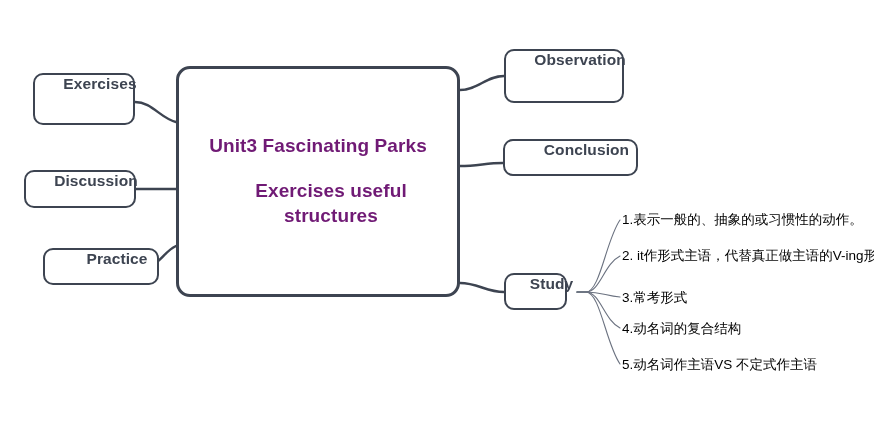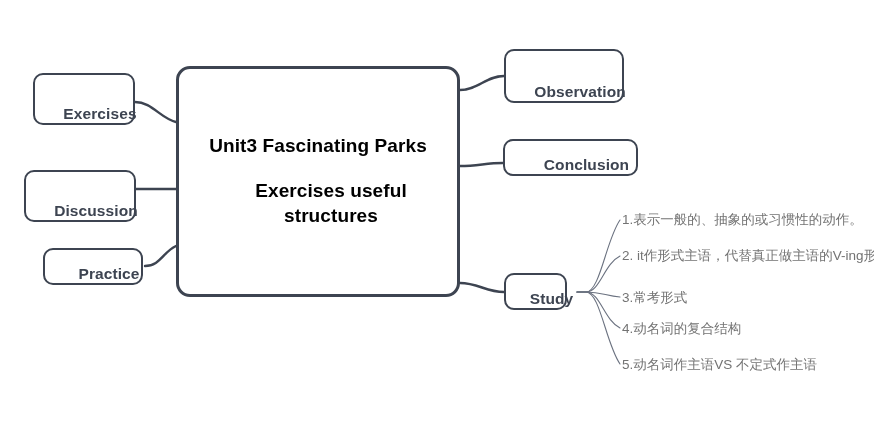--- a/index.html
+++ b/index.html
@@ -26,21 +26,21 @@
     pointer-events: none;
   }
   .node {
     position: absolute;
     box-sizing: border-box;
     border: 2.5px solid #3d4451;
     border-radius: 10px;
     background: #ffffff;
     color: #3d4451;
     display: flex;
-    align-items: flex-end;
+    align-items: flex-start;
     justify-content: center;
     text-align: center;
     font-weight: 600;
     letter-spacing: 0.1px;
     padding-left: 32px;
   }
   .node-branch {
     font-size: 15.5px;
   }
   .node-center {
@@ -48,28 +48,28 @@
     border-radius: 14px;
     flex-direction: column;
     align-items: stretch;
     justify-content: center;
     padding: 10px 18px 14px 18px;
   }
   .center-line {
     font-size: 19px;
     font-weight: 700;
     line-height: 1.32;
-    color: #000000;
+    color: #701a75;
   }
   .center-line.l1 { text-align: center; margin-top: 2px; }
   .center-line.l2 { text-align: left; margin-top: 20px; padding-left: 10px; }
   .center-line.l3 { text-align: center; margin-top: 20px; padding-left: 26px; }
   .leaf {
     position: absolute;
-    color: #737373;
+    color: #000000;
     font-size: 13.5px;
     line-height: 1.2;
     white-space: nowrap;
   }
 </style>
 </head>
 <body>
 
 <div id="canvas">
 
@@ -92,25 +92,25 @@
 
   <div class="node node-center" style="left:176px; top:66px; width:284px; height:231px;">
     <div class="center-line l1">Unit3   Fascinating Parks</div>
     <div class="center-line l3">Exercises useful structures</div>
   </div>
 
   <div class="node node-branch" style="left:33px; top:73px; width:102px; height:52px;">
     <span>Exercises</span>
   </div>
 
-  <div class="node node-branch" style="left:24px; top:170px; width:112px; height:52px;">
+  <div class="node node-branch" style="left:24px; top:170px; width:112px; height:38px;">
     <span>Discussion</span>
   </div>
 
-  <div class="node node-branch" style="left:43px; top:248px; width:100px; height:37px;">
+  <div class="node node-branch" style="left:43px; top:248px; width:116px; height:37px;">
     <span>Practice</span>
   </div>
 
   <div class="node node-branch" style="left:504px; top:49px; width:120px; height:54px;">
     <span>Observation</span>
   </div>
 
   <div class="node node-branch" style="left:503px; top:139px; width:135px; height:37px;">
     <span>Conclusion</span>
   </div>

